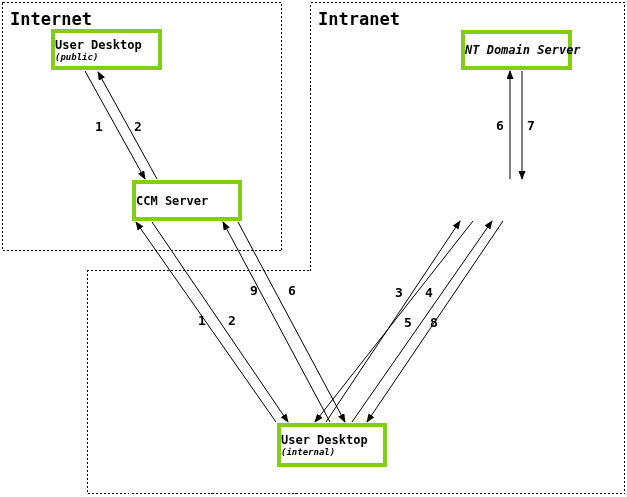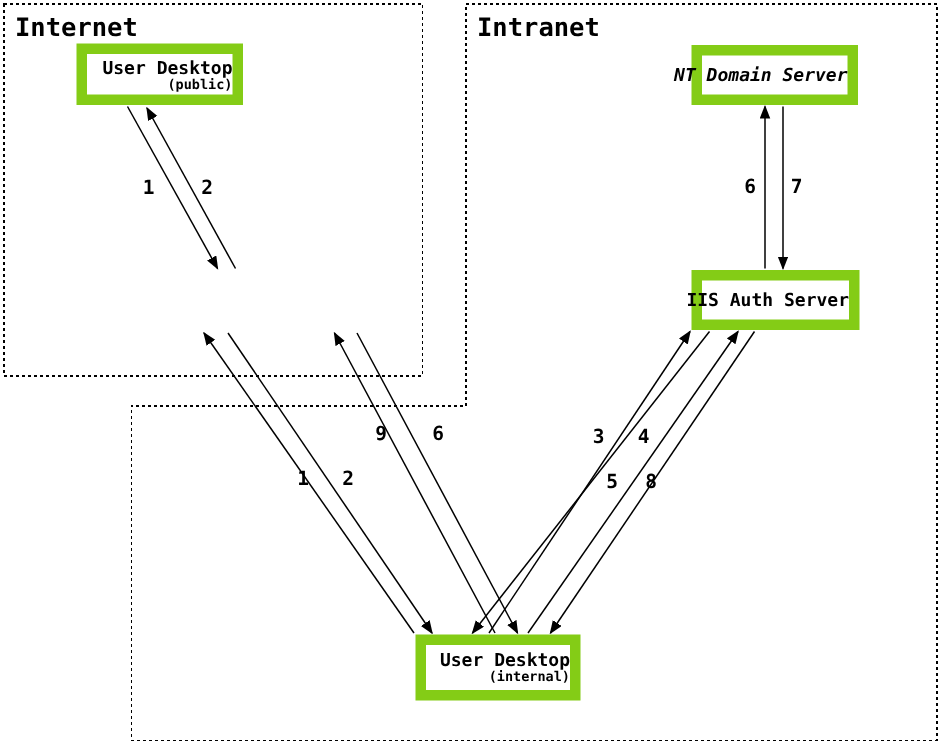--- a/index.html
+++ b/index.html
@@ -2,26 +2,26 @@
 <html><head>
 <meta charset="utf-8">
 <style>
   html,body{margin:0;padding:0;background:#fff;}
   #stage{
     position:relative;width:627px;height:497px;background:#ffffff;overflow:hidden;
     font-family:"DejaVu Sans Mono","Liberation Mono",monospace;color:#000;
   }
   #wires{position:absolute;left:0;top:0;z-index:2;pointer-events:none;}
   .node{
-    position:absolute;z-index:1;background:#fff;border:7px solid #84cc16;
-    display:flex;flex-direction:column;align-items:flex-end;justify-content:center;
+    position:absolute;z-index:1;background:#fff;border:4px solid #84cc16;
+    display:flex;flex-direction:column;align-items:flex-start;justify-content:center;
     text-align:center;box-sizing:border-box;
   }
   .node .title{font-size:12px;font-weight:bold;white-space:nowrap;line-height:14px;}
-  .node .subtitle{font-size:9px;font-weight:bold;white-space:nowrap;line-height:10px;}
+  .node .subtitle{font-size:9px;font-weight:bold;white-space:nowrap;line-height:10px;font-style:italic;}
   .node .subtitle:empty{display:none;}
   .zone-label{
     position:absolute;z-index:3;font-size:17px;font-weight:bold;white-space:nowrap;
   }
   .edge-label{
     position:absolute;z-index:3;font-size:13px;font-weight:bold;line-height:13px;
     transform:translate(-50%,-50%);white-space:nowrap;
   }
 </style>
 </head>
@@ -61,25 +61,25 @@
   <div class="node" style="left:51px;top:29px;width:111px;height:41px;">
     <span class="title">User Desktop</span>
     <span class="subtitle">(public)</span>
   </div>
 
   <div class="node" style="left:461px;top:30px;width:111px;height:40px;font-style:italic;">
     <span class="title">NT Domain Server</span>
 
   </div>
 
-
-  <div class="node" style="left:461px;top:180px;width:112px;height:40px;">
-    <span class="title">IIS Auth Server</span>
+  <div class="node" style="left:132px;top:180px;width:110px;height:41px;">
+    <span class="title">CCM Server</span>
 
   </div>
+
 
   <div class="node" style="left:277px;top:423px;width:110px;height:44px;">
     <span class="title">User Desktop</span>
     <span class="subtitle">(internal)</span>
   </div>
 
   <div class="edge-label" style="left:99px;top:126px;">1</div>
   <div class="edge-label" style="left:138px;top:126px;">2</div>
   <div class="edge-label" style="left:500px;top:125px;">6</div>
   <div class="edge-label" style="left:531px;top:125px;">7</div>

